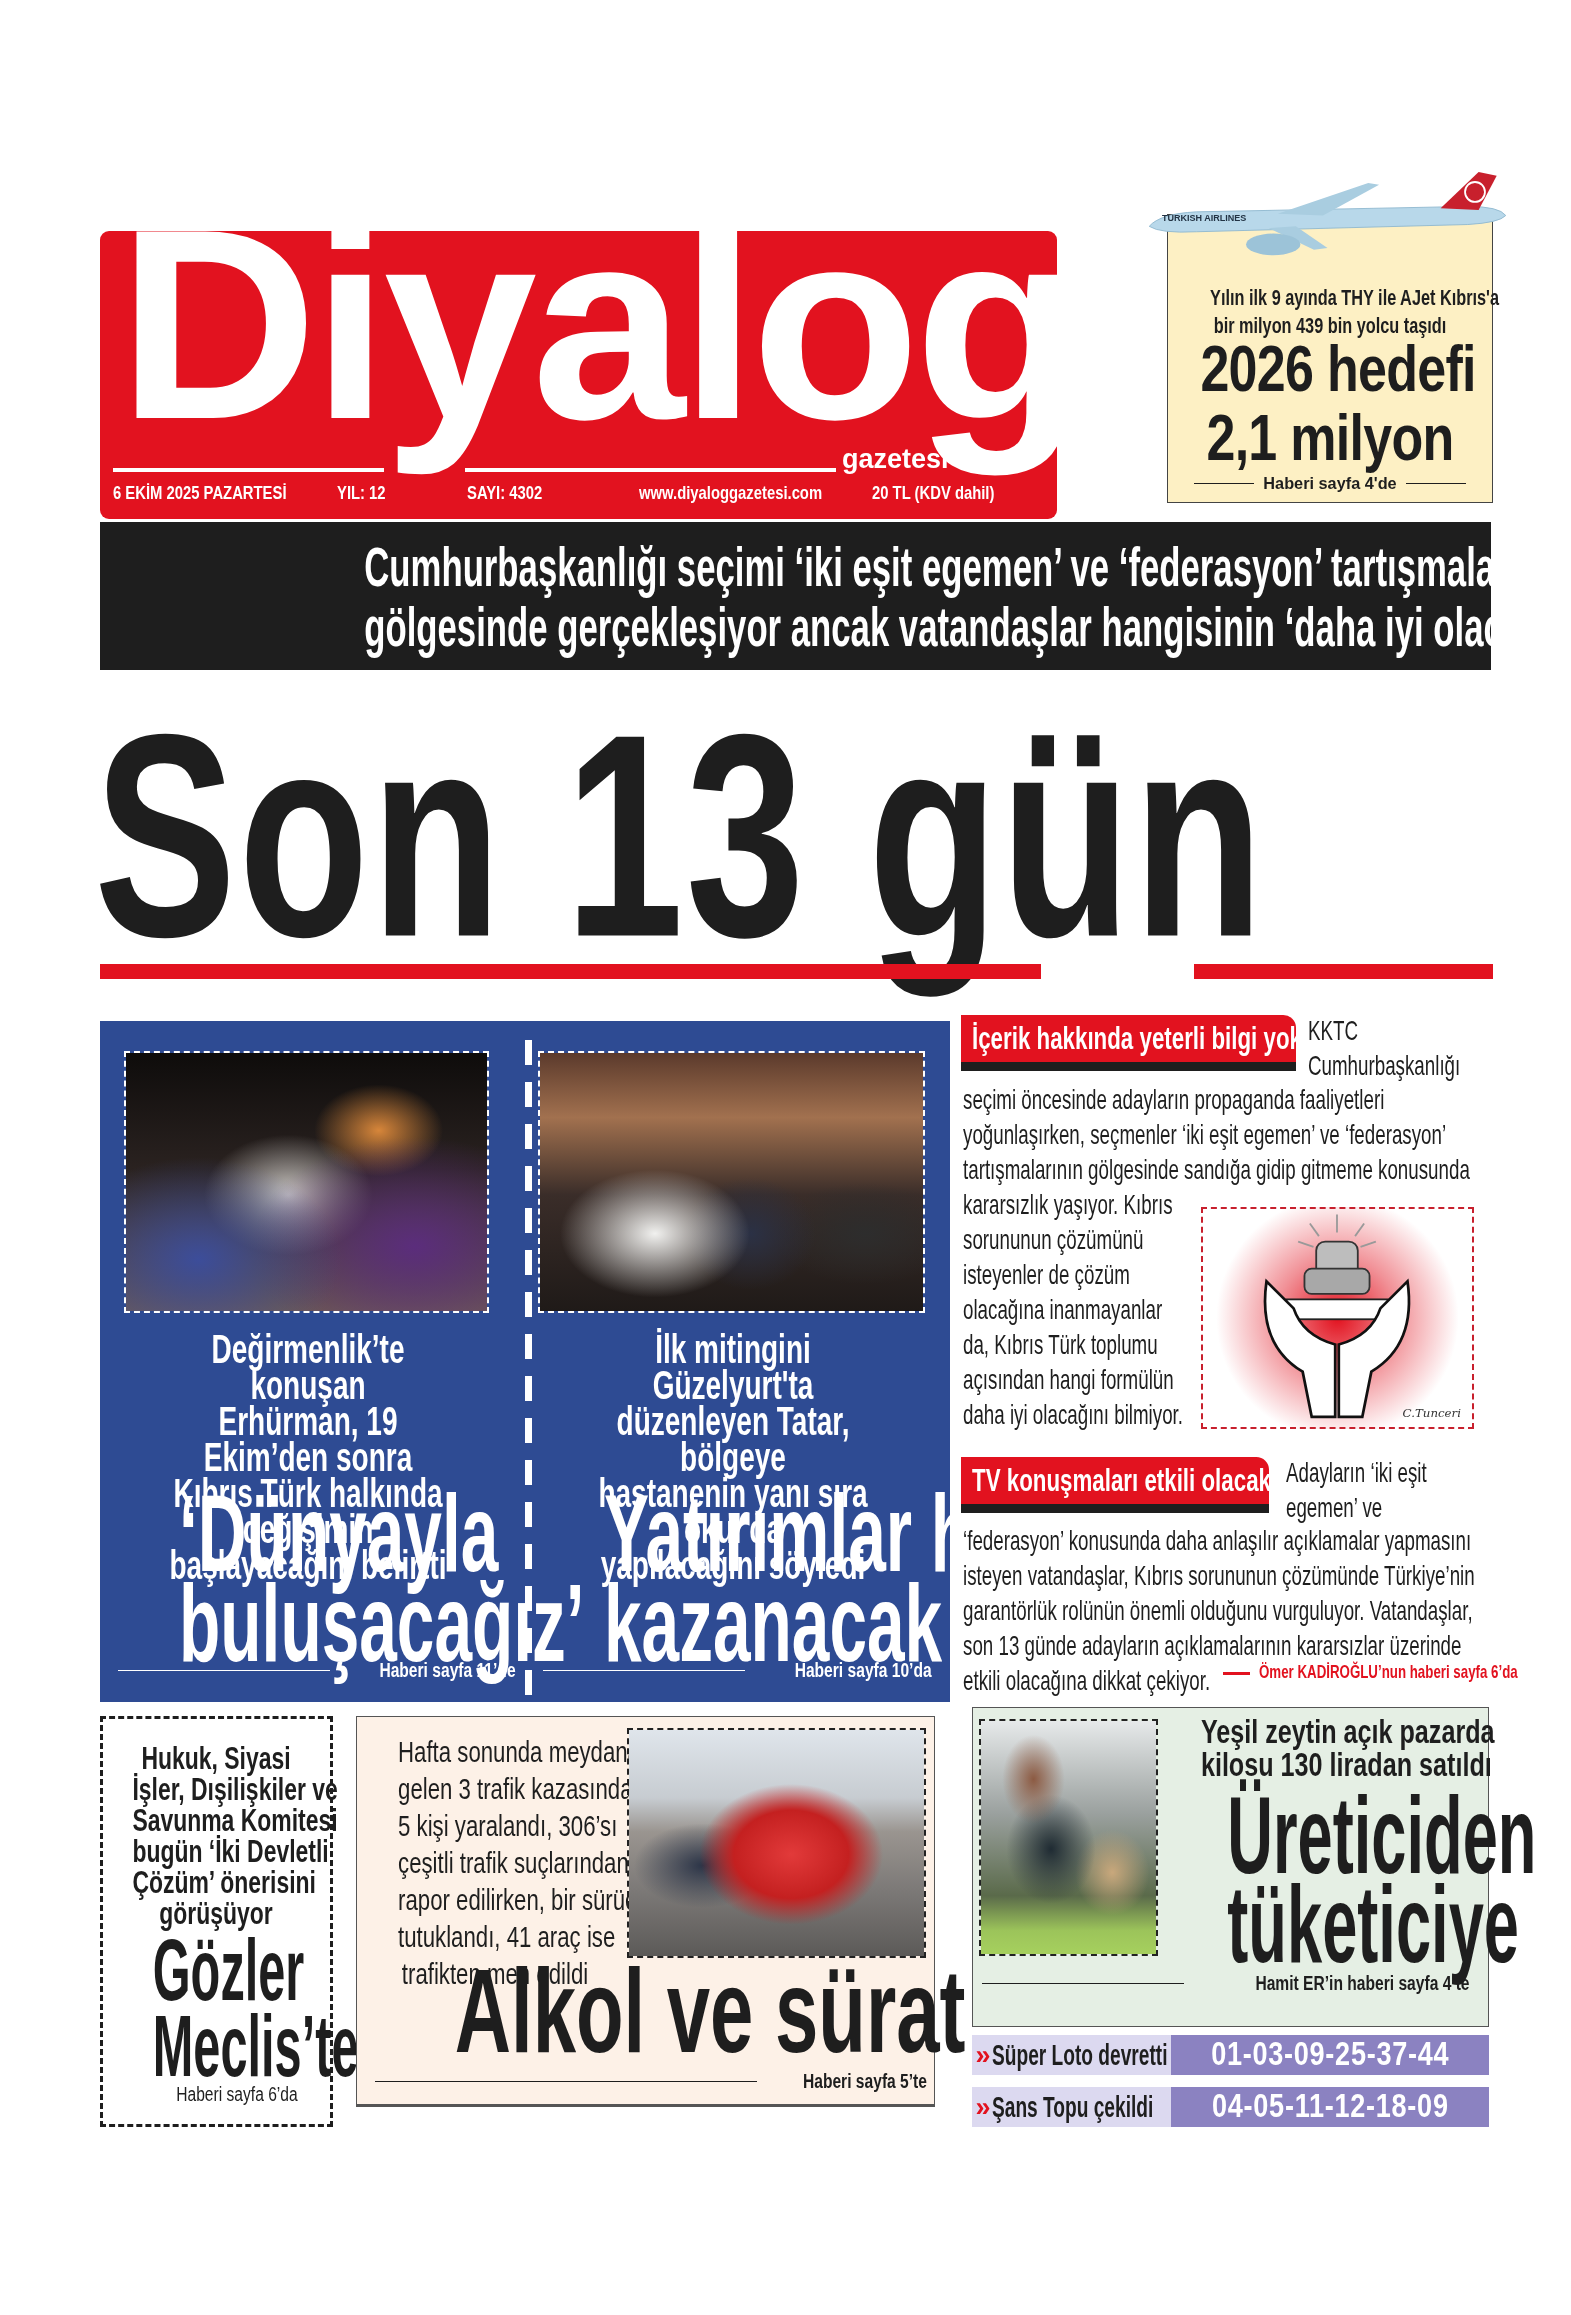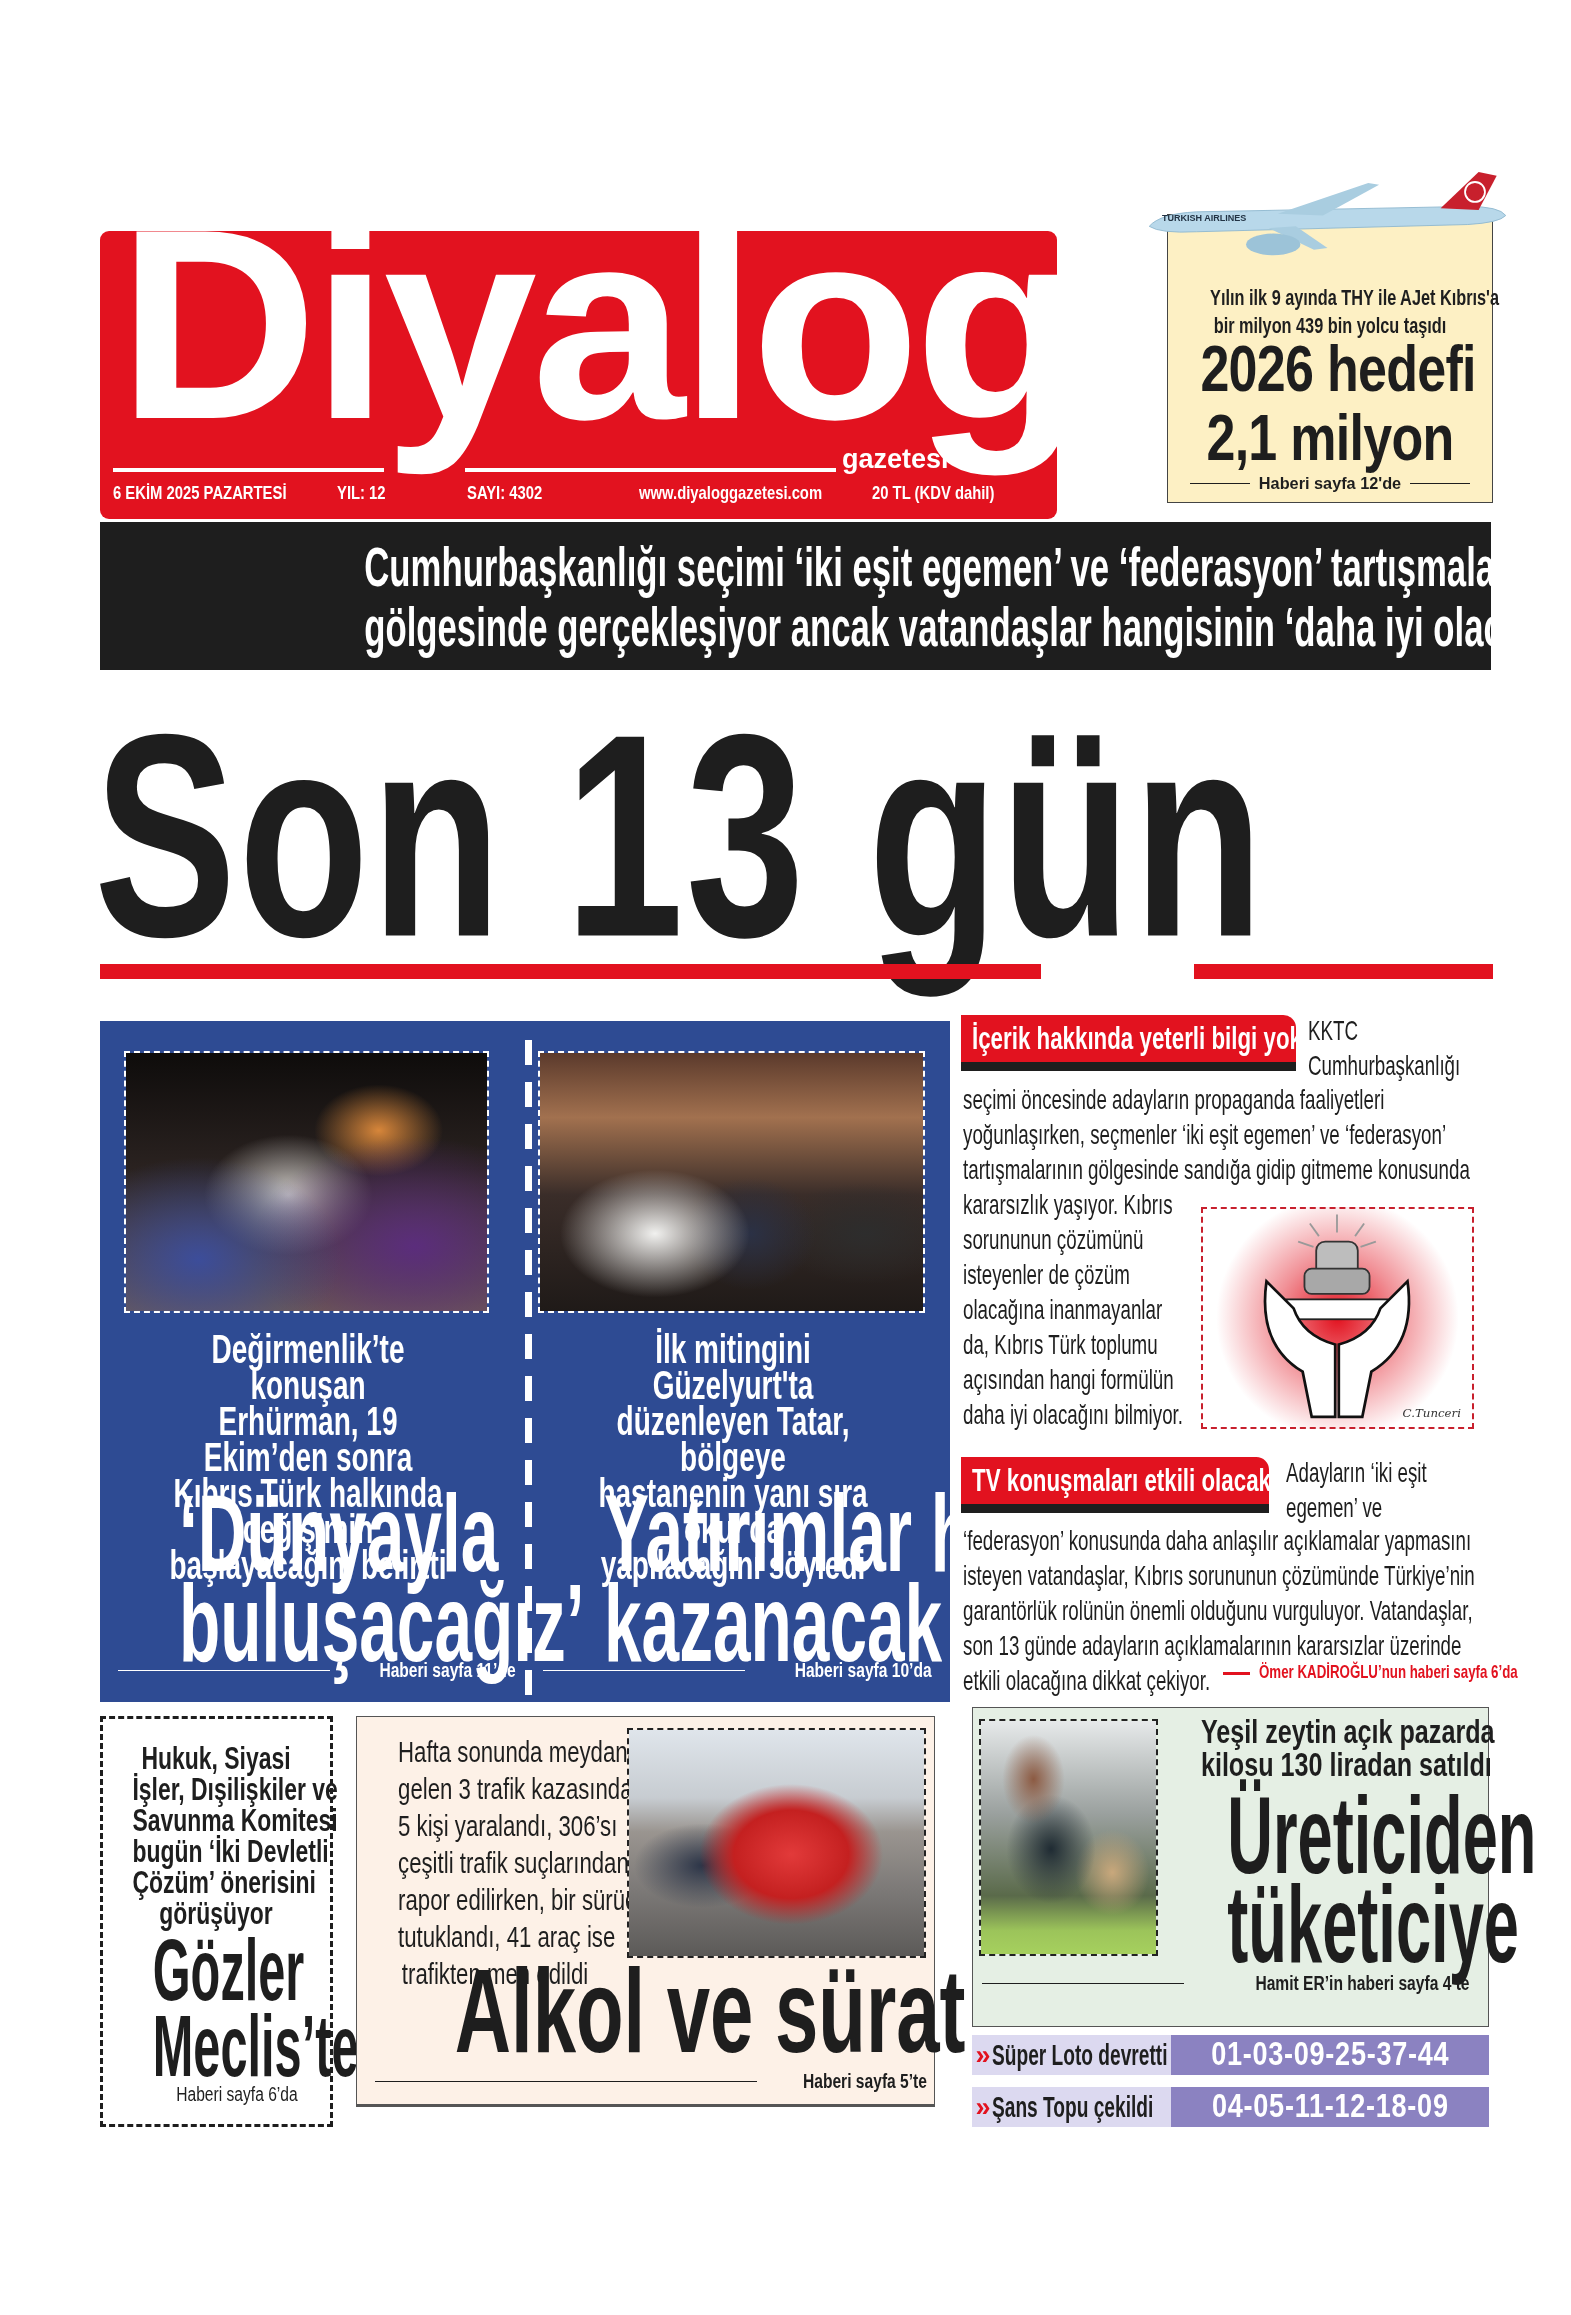--- a/index.html
+++ b/index.html
@@ -144,21 +144,21 @@
   <div class="abs thy-text thy-small">
     <div>Yılın ilk 9 ayında THY ile AJet Kıbrıs'a</div>
     <div>bir milyon 439 bin yolcu taşıdı</div>
   </div>
   <div class="abs thy-text thy-big">
     <div>2026 hedefi</div>
     <div>2,1 milyon</div>
   </div>
   <div class="abs thy-text thy-ref">
     <span class="line"></span>
-    <span>Haberi sayfa 12'de</span>
+    <span>Haberi sayfa 4'de</span>
     <span class="line"></span>
   </div>
 </div>
 <svg class="abs plane" viewBox="0 0 410 110">
   <path d="M8 62 Q20 48 60 46 L360 40 Q395 40 402 50 Q395 58 360 60 L60 68 Q20 70 8 62 Z" fill="#b8d8ea" stroke="#8fb8cf"></path>
   <path d="M330 42 L372 2 L392 6 L372 44 Z" fill="#c8202d"></path>
   <circle cx="368" cy="24" r="11" fill="none" stroke="#fff" stroke-width="2"></circle>
   <path d="M150 48 L250 14 L262 16 L200 50 Z" fill="#a9cde0"></path>
   <path d="M140 64 L190 88 L205 86 L170 62 Z" fill="#a9cde0"></path>
   <ellipse cx="145" cy="82" rx="30" ry="12" fill="#9cc3d8"></ellipse>

